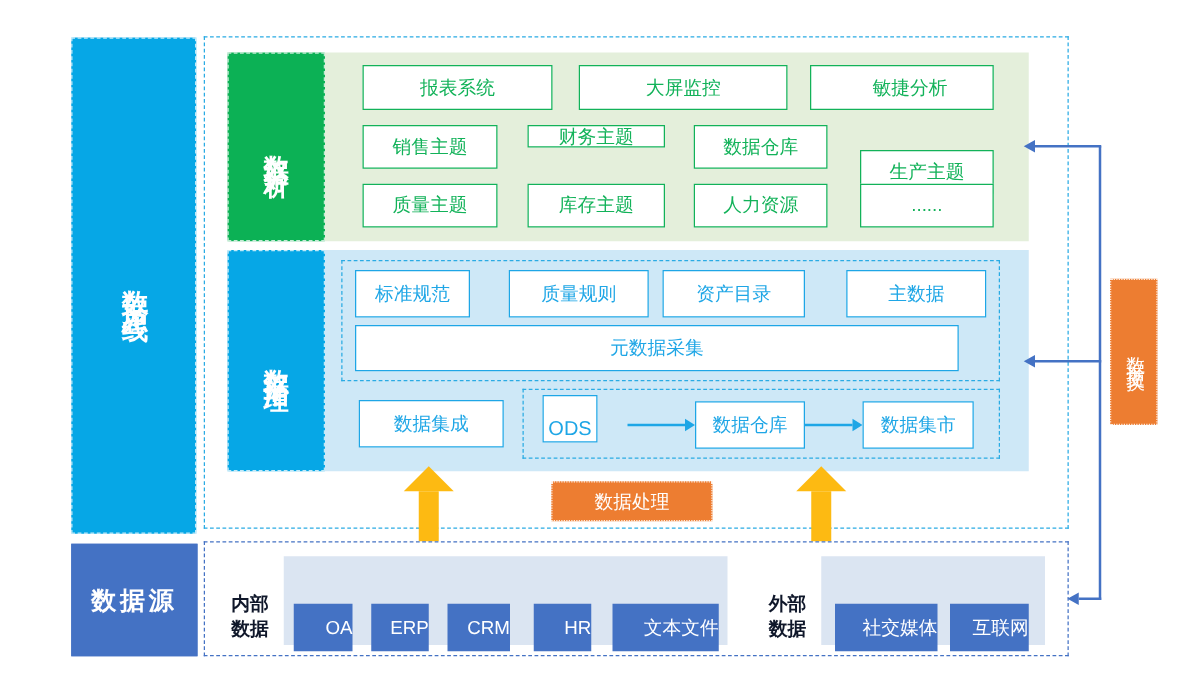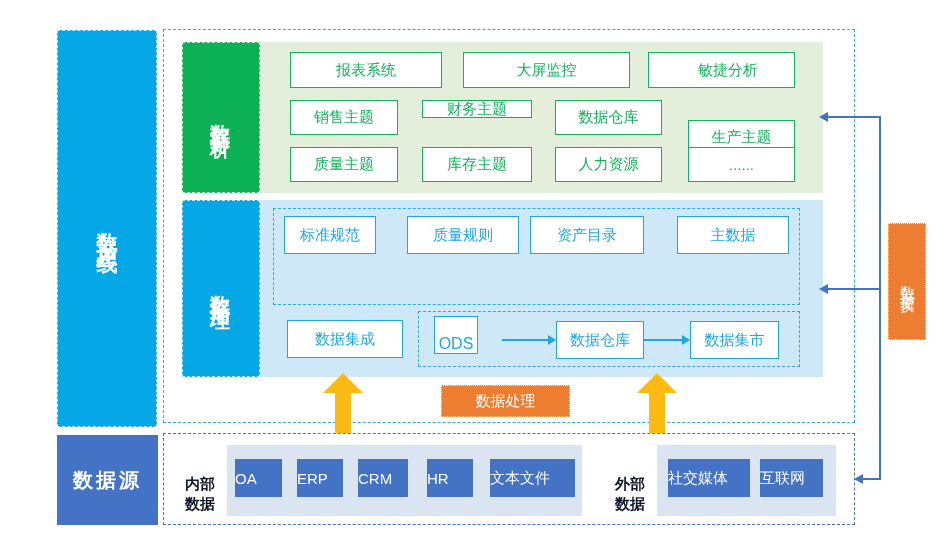--- a/index.html
+++ b/index.html
@@ -18,21 +18,21 @@
   .panel{position:absolute;box-sizing:border-box;}
   .dashed-cyan{border:1.5px dashed #2aabe4;}
   .dashed-royal{border:1.5px dashed #4472c4;}
   .thin-dashed-cyan{border:1px dashed #2aabe4;}
   
   .box-g{position:absolute;background:#fff;border:1px solid #12b259;color:#12b259;
     display:flex;align-items:center;justify-content:center;font-size:15px;box-sizing:border-box;}
   .box-c{position:absolute;background:#fff;border:1px solid #1ea6e6;color:#1ea6e6;
     display:flex;align-items:center;justify-content:center;font-size:15px;box-sizing:border-box;}
   .box-b{position:absolute;background:#4472c4;color:#fff;
-    display:flex;align-items:center;justify-content:flex-start;font-size:15px;box-sizing:border-box;}
+    display:flex;align-items:center;justify-content:flex-end;font-size:15px;box-sizing:border-box;margin-top:24px;}
   
   .box-o{position:absolute;background:#ed7d31;color:#fff;
     display:flex;align-items:center;justify-content:center;font-size:15px;
     border:1px dotted rgba(255,255,255,0.85);box-sizing:border-box;}
   
   .src-label{position:absolute;color:#0f172a;font-weight:bold;font-size:15px;
     line-height:1.32;white-space:pre-line;text-align:center;margin-top:20px;}
   
   .flow-arrow{position:absolute;height:2px;background:#1ea6e6;}
   .flow-arrow::after{content:"";position:absolute;right:-8px;top:-4px;width:0;height:0;
@@ -114,20 +114,23 @@
         </div>
       <div class="box-c" style="left:256px;top:7px;width:114px;height:38px;">
           <span>资产目录</span>
         </div>
       <div class="box-c" style="left:133px;top:7px;width:112px;height:38px;">
           <span>质量规则</span>
         </div>
       <div class="box-c" style="left:403px;top:7px;width:112px;height:38px;">
           <span>主数据</span>
         </div>
+      <div class="box-c" style="left:10px;top:51px;width:483px;height:37px;">
+          <span>元数据采集</span>
+        </div>
     </div>
 
     <div class="box-c" style="left:27px;top:120px;width:116px;height:38px;">
         <span>数据集成</span>
       </div>
 
     <div class="panel thin-dashed-cyan" style="left:158px;top:111px;width:382px;height:56px;">
       <div class="box-c" style="left:15px;top:4px;width:44px;height:38px;font-size:16px;align-items:flex-end;">
           <span>ODS</span>
         </div>

